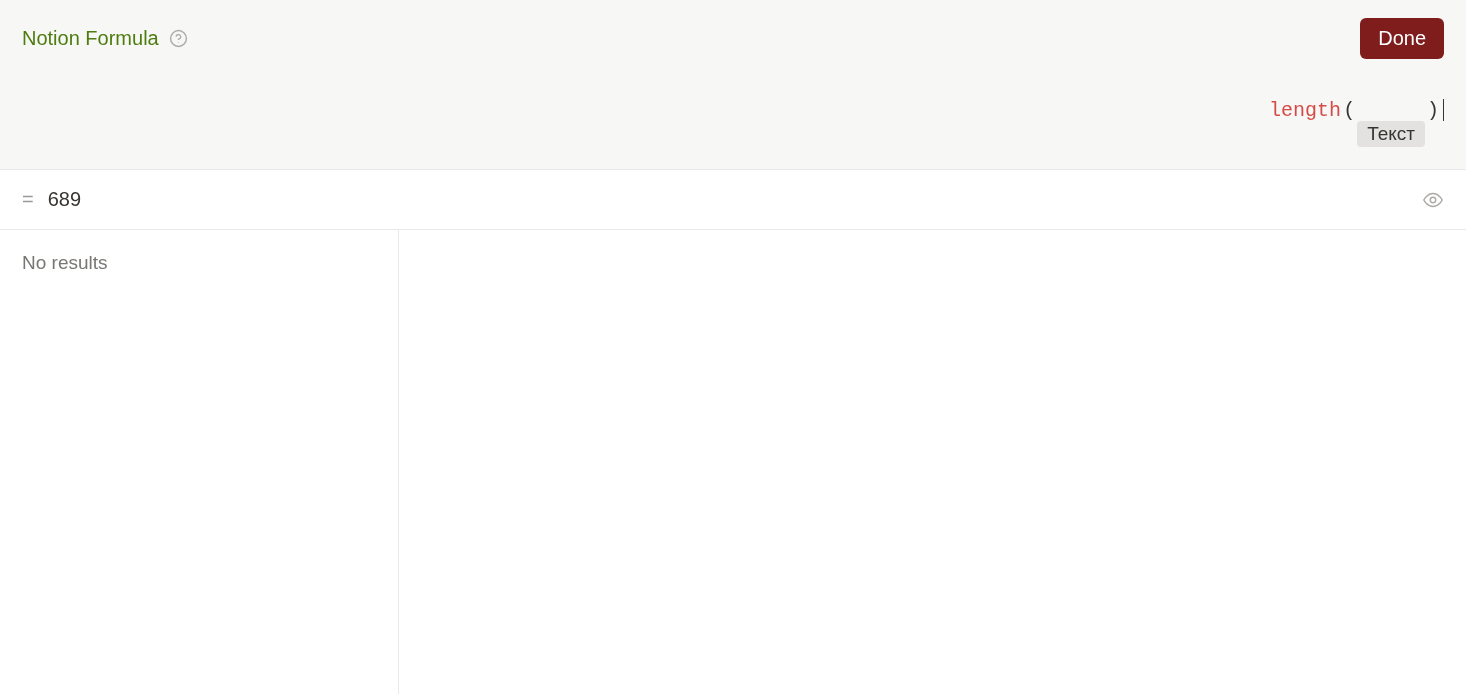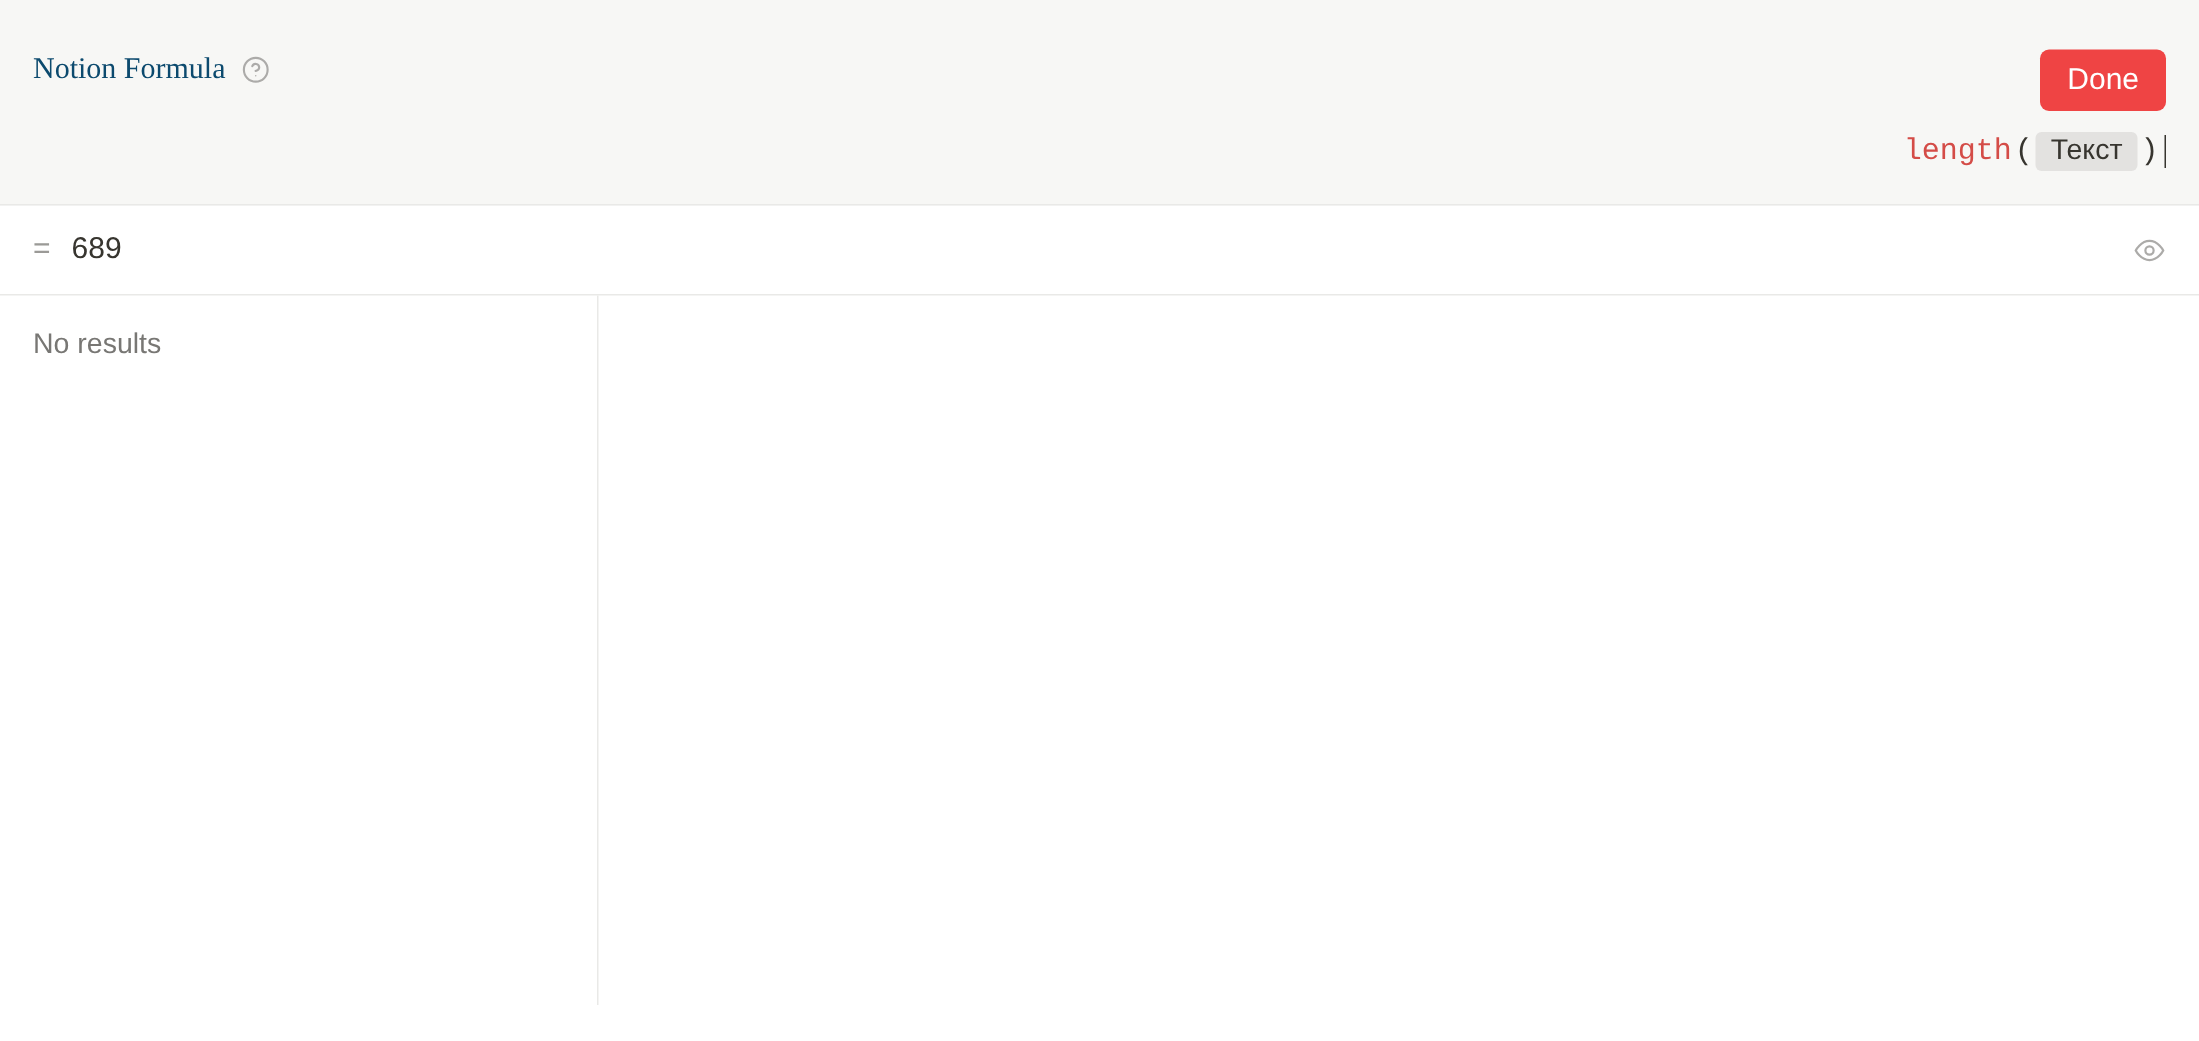--- a/index.html
+++ b/index.html
@@ -21,62 +21,61 @@
       justify-content: space-between;
       padding: 18px 22px 0 22px;
     }
     .title-left {
       display: flex;
       align-items: center;
       gap: 10px;
     }
     .title-text {
       font-size: 20px;
-      color: #0c4a6e;
+      color: #4d7c0f;
       font-weight: 400;
-      font-family: Liberation Serif, serif;
     }
     .help-icon {
       width: 20px;
       height: 20px;
       display: inline-flex;
       align-items: center;
       justify-content: center;
       color: #acaba9;
       cursor: pointer;
     }
     .done-button {
-      background: #ef4444;
+      background: #7f1d1d;
       color: #ffffff;
       border: none;
       border-radius: 6px;
       padding: 9px 18px;
       font-size: 20px;
       font-weight: 500;
       cursor: pointer;
-      margin-top: 15px;
     }
     .formula-row {
       padding: 14px 22px 22px 22px;
       font-family: "SFMono-Regular", Consolas, "Liberation Mono", Menlo, monospace;
       font-size: 20px;
       display: flex;
       align-items: center;
       gap: 0;
       justify-content: flex-end;
     }
     .fn-name { color: #d44c47; }
     .paren { color: #37352f; margin: 0 2px; }
     .token-chip {
       background: #e3e2e0;
       border-radius: 4px;
       padding: 2px 10px;
       color: #37352f;
       font-family: -apple-system, BlinkMacSystemFont, "Segoe UI", Helvetica, Arial, sans-serif;
       font-size: 19px;
+      margin-top: 48px;
     }
     .cursor-bar {
       display: inline-block;
       width: 1px;
       height: 22px;
       background: #37352f;
       margin-left: 2px;
       vertical-align: middle;
     }
     .result-row {

